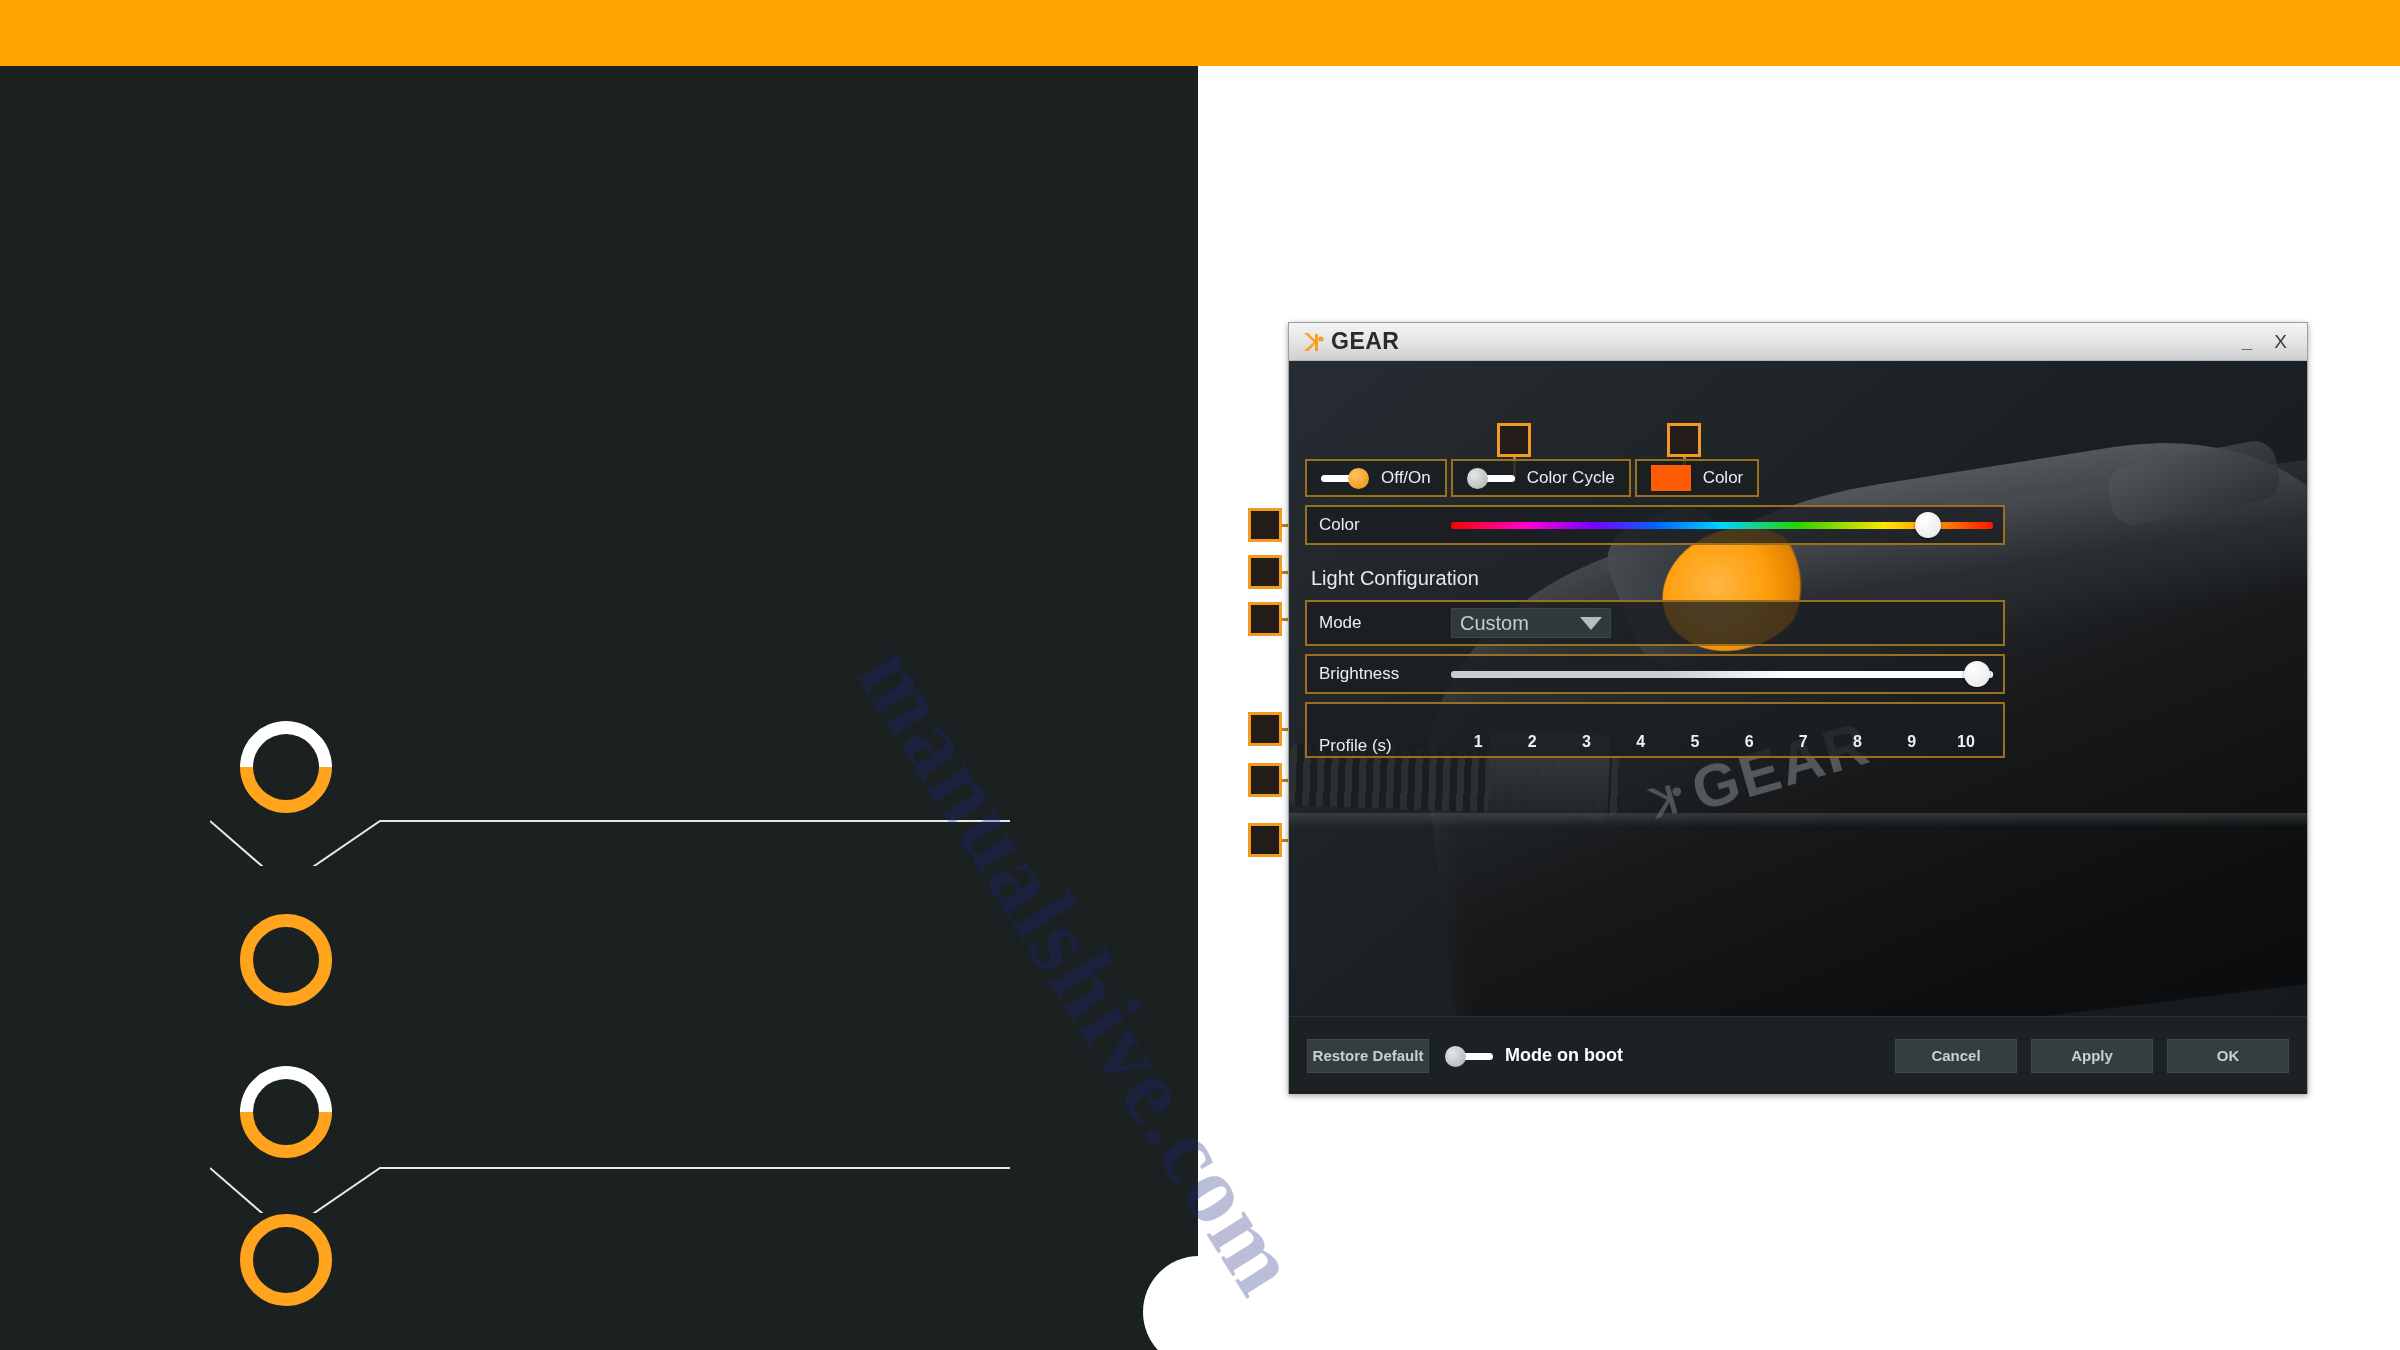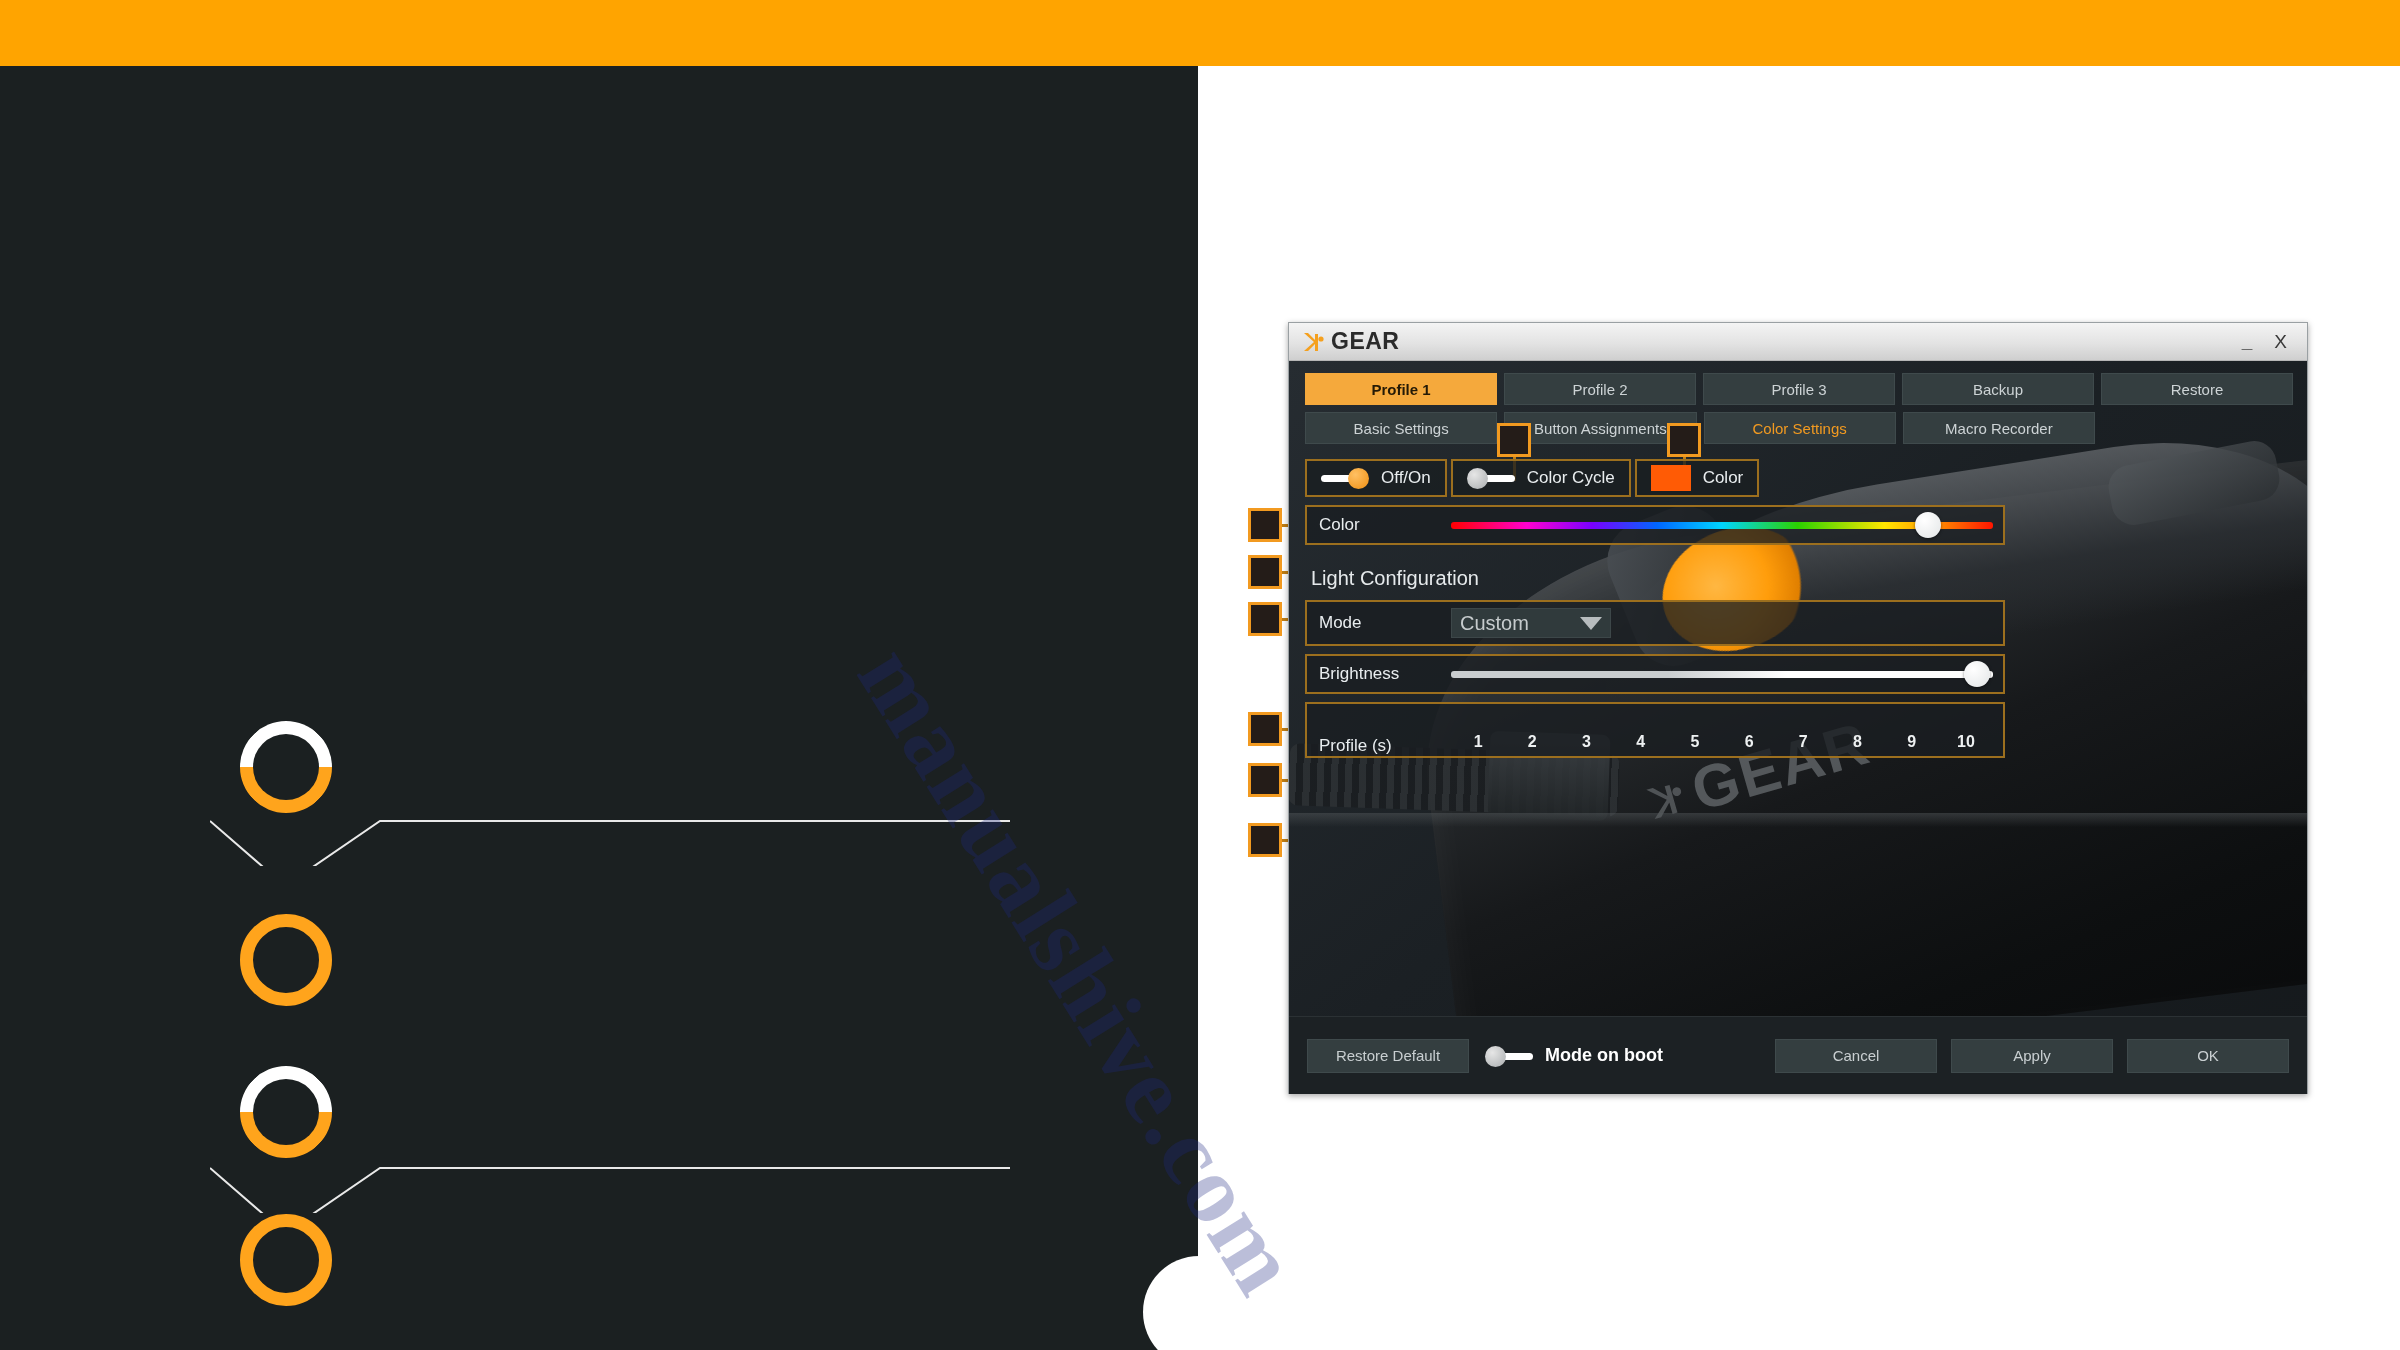--- a/index.html
+++ b/index.html
@@ -201,21 +201,21 @@
   
   .footer {
     position: absolute; left: 0; bottom: 0; width: 100%; height: 78px;
     background: #1c2124; border-top: 1px solid #2b3134;
     display: flex; align-items: center; padding: 0 18px; gap: 14px;
   }
   .fbtn {
     height: 34px; background: #343e40; border: 1px solid #3f4a4c; color: #c9cfd1;
     font-size: 15px; display: flex; align-items: center; justify-content: center; cursor: pointer;
   }
-  .fbtn.wide { width: 162px; }
+  .fbtn.wide { width: 122px; font-weight: bold; }
   .boot-wrap { display: flex; align-items: center; gap: 12px; margin-left: 2px; }
   .boot-label { color: #ffffff; font-size: 18px; font-weight: bold; white-space: nowrap; }
   .footer-spacer { flex: 1; }
   .watermark {
     position: absolute; left: 930px; top: 560px;
     font-size: 96px; color: rgba(30,40,130,.30); font-weight: bold;
     transform: rotate(58deg); transform-origin: left top;
     letter-spacing: 2px; pointer-events: none; white-space: nowrap;
     font-family: "Liberation Serif", serif;
   }
@@ -292,35 +292,20 @@
             <path d="M3 3 L13 12 L3 21 L7 21 L14 14 L14 21 L17 21 L17 4 L14 4 L14 10 L7 3 Z" fill="#8d9296"></path>
             <circle cx="20" cy="9" r="2.6" fill="#8d9296"></circle>
           </svg>
           <span class="wm-text">GEAR</span>
         </div>
         <div class="cable"></div>
         <div class="cable-plug"></div>
         <div class="pad-edge"></div>
       </div>
 
-      <div class="tabs-wrap">
-        <div class="tab-row">
-          <div class="tab active-profile">Profile 1</div>
-          <div class="tab">Profile 2</div>
-          <div class="tab">Profile 3</div>
-          <div class="tab">Backup</div>
-          <div class="tab">Restore</div>
-        </div>
-        <div class="tab-row sub">
-          <div class="tab">Basic Settings</div>
-          <div class="tab">Button Assignments</div>
-          <div class="tab active-section">Color Settings</div>
-          <div class="tab">Macro Recorder</div>
-        </div>
-      </div>
 
       <div class="callout-sq" style="left:208px; top:62px;"></div>
       <div class="leader leader-v" style="left:224px; top:96px; height:24px;"></div>
       <div class="callout-sq" style="left:378px; top:62px;"></div>
       <div class="leader leader-v" style="left:394px; top:96px; height:24px;"></div>
 
       <div class="content">
 
 
         <div class="toggle-row">

